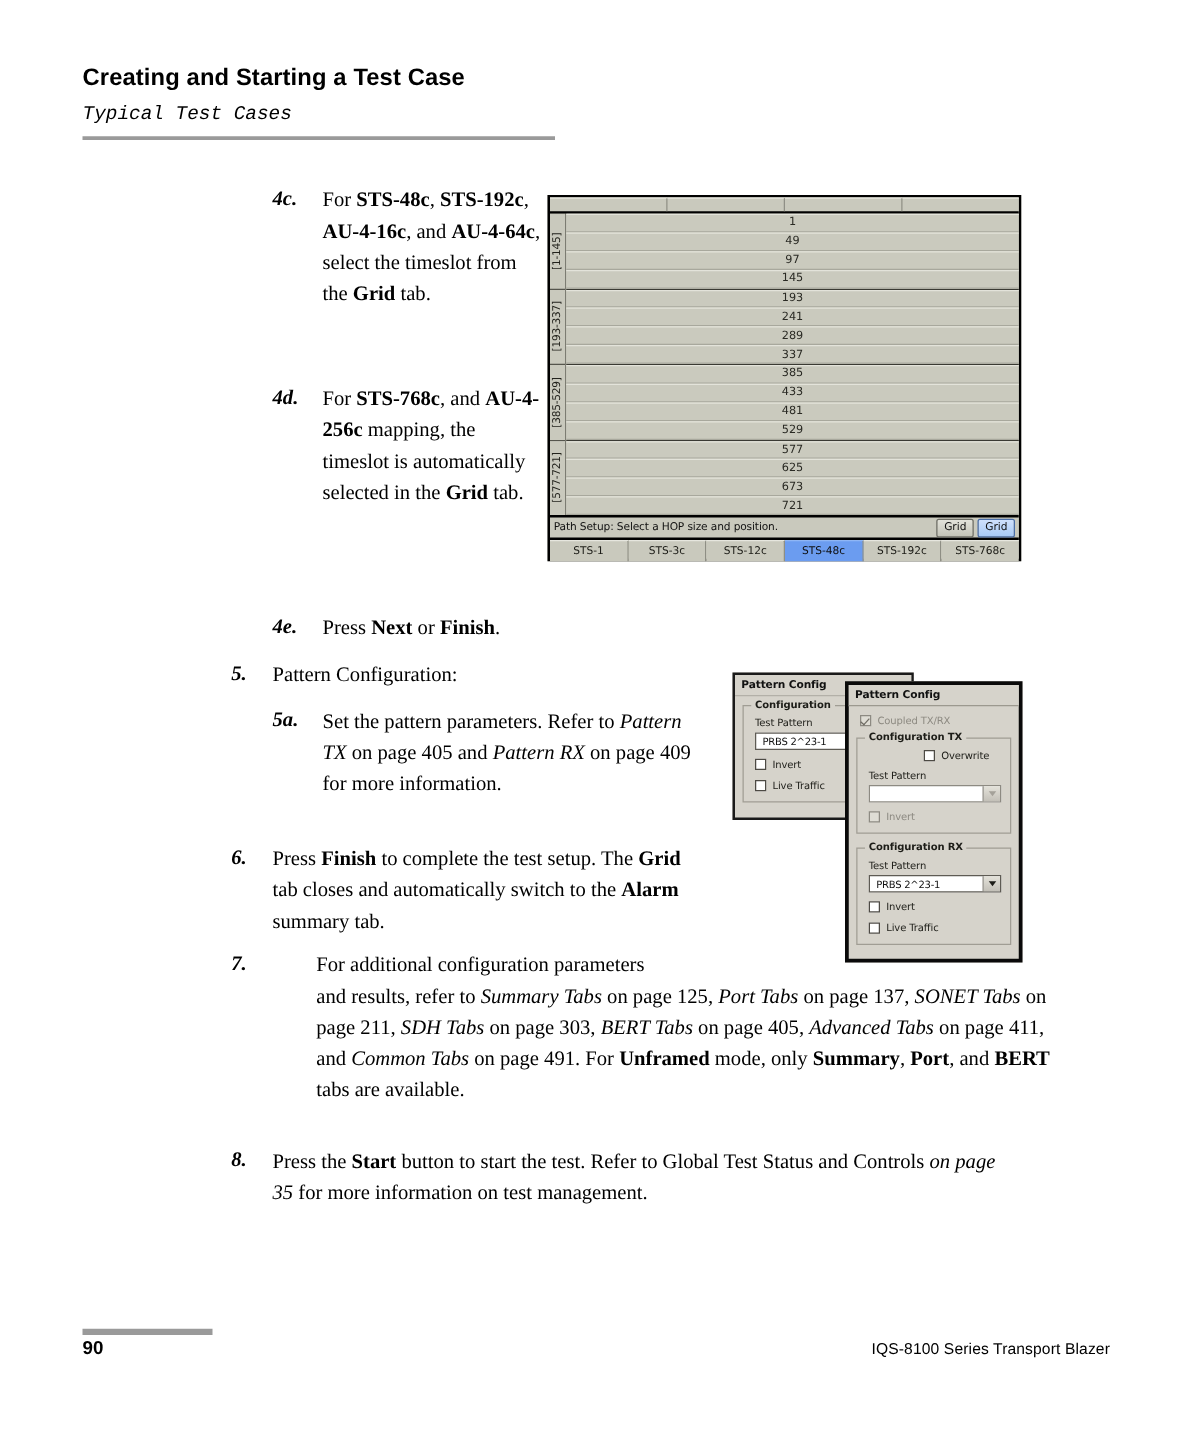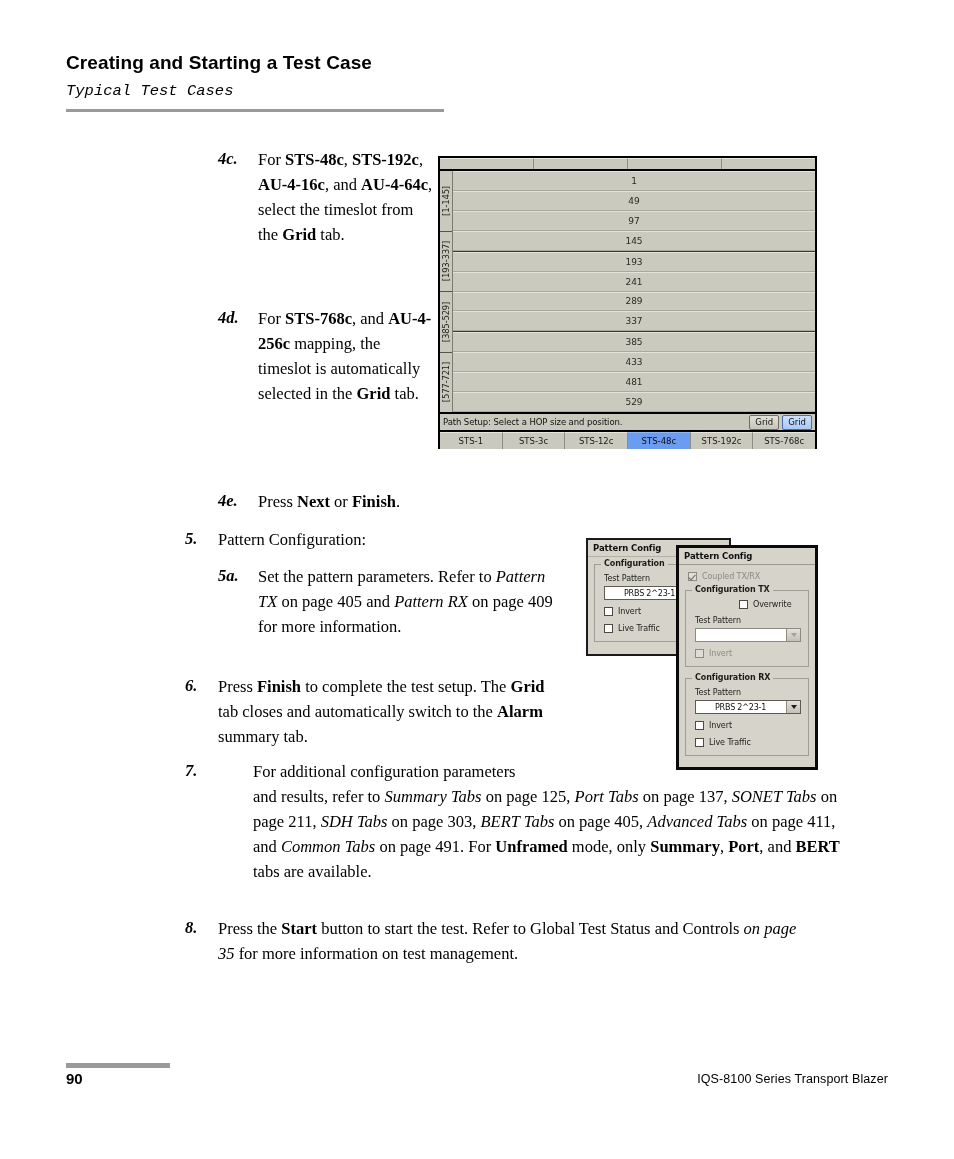--- a/index.html
+++ b/index.html
@@ -301,21 +301,21 @@
     height: 14px;
     border: 1px solid #5e5b54;
     background: #ffffff;
     box-sizing: border-box;
     margin-bottom: 7px;
   }
   .combo .combo-value {
     flex: 1 1 auto;
     display: flex;
     align-items: center;
-    padding-left: 19px;
+    padding-left: 5px;
     font-size: 8px;
     color: #111;
     letter-spacing: -0.2px;
     white-space: nowrap;
     overflow: hidden;
   }
   .combo .combo-arrow {
     width: 13px;
     display: flex;
     align-items: center;
@@ -470,20 +470,26 @@
         <div class="grid-cell">241</div>
         <div class="grid-cell">289</div>
         <div class="grid-cell">337</div>
       </div>
       <div class="grid-group">
         <div class="grid-cell">385</div>
         <div class="grid-cell">433</div>
         <div class="grid-cell">481</div>
         <div class="grid-cell">529</div>
       </div>
+      <div class="grid-group">
+        <div class="grid-cell">577</div>
+        <div class="grid-cell">625</div>
+        <div class="grid-cell">673</div>
+        <div class="grid-cell">721</div>
+      </div>
     </div>
   </div>
 
   <div id="grid-statusbar">
     <div id="grid-status-text">Path Setup: Select a HOP size and position.</div>
     <div class="viewbtn">Grid</div>
     <div class="viewbtn selected">Grid</div>
   </div>
 
   <div id="grid-tabs">

